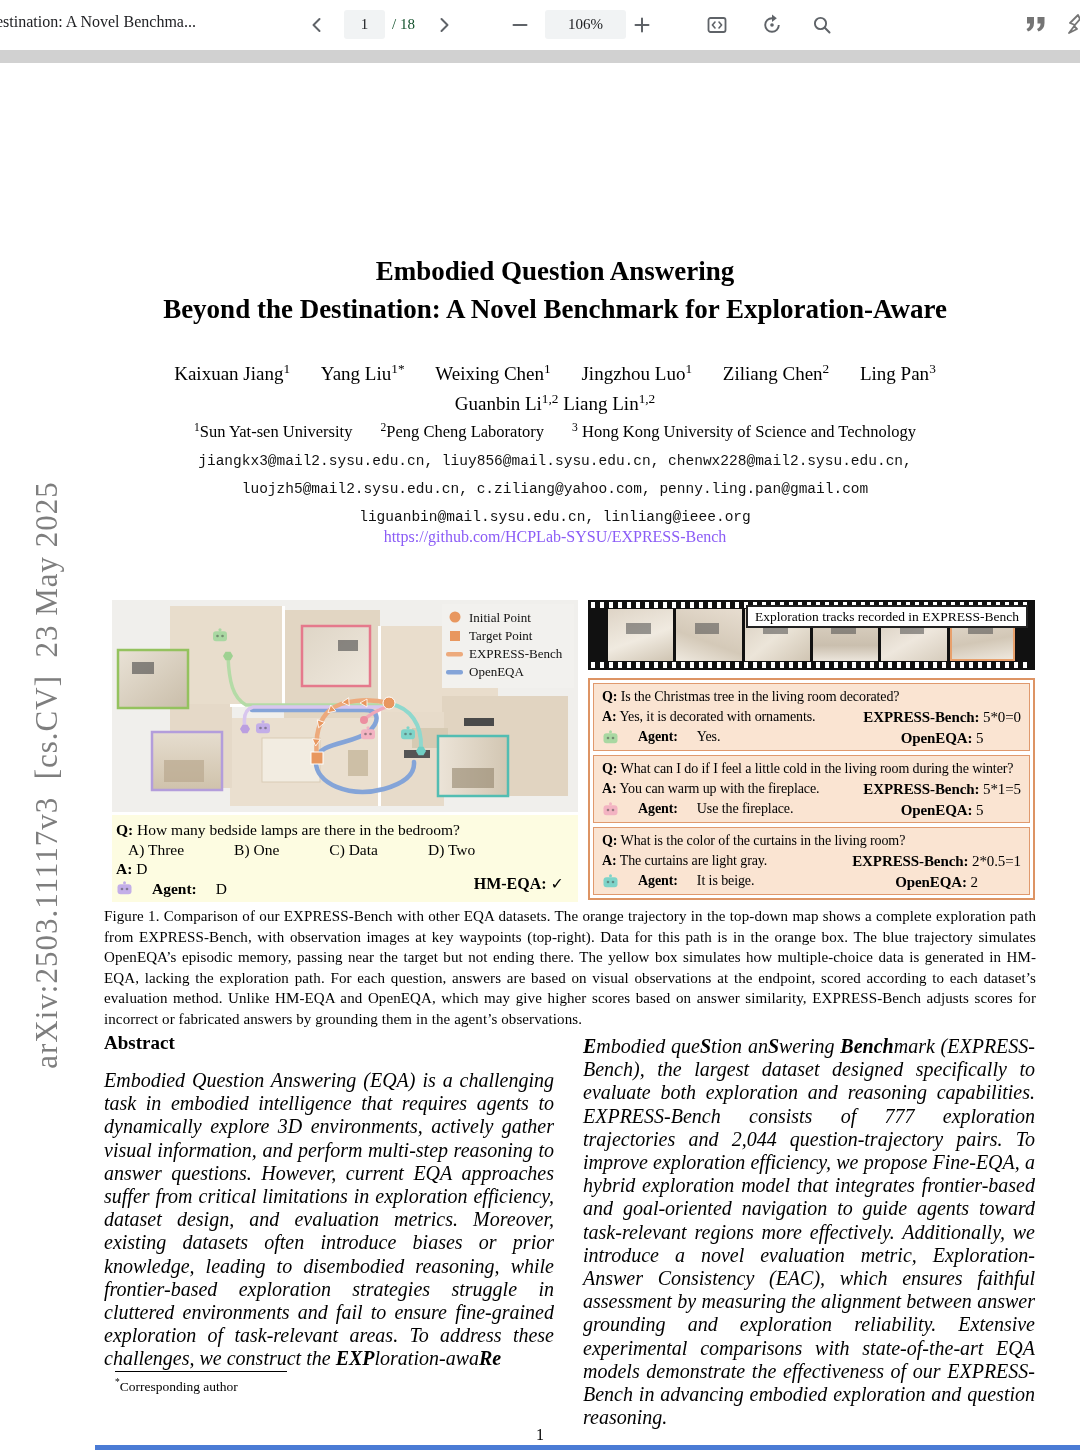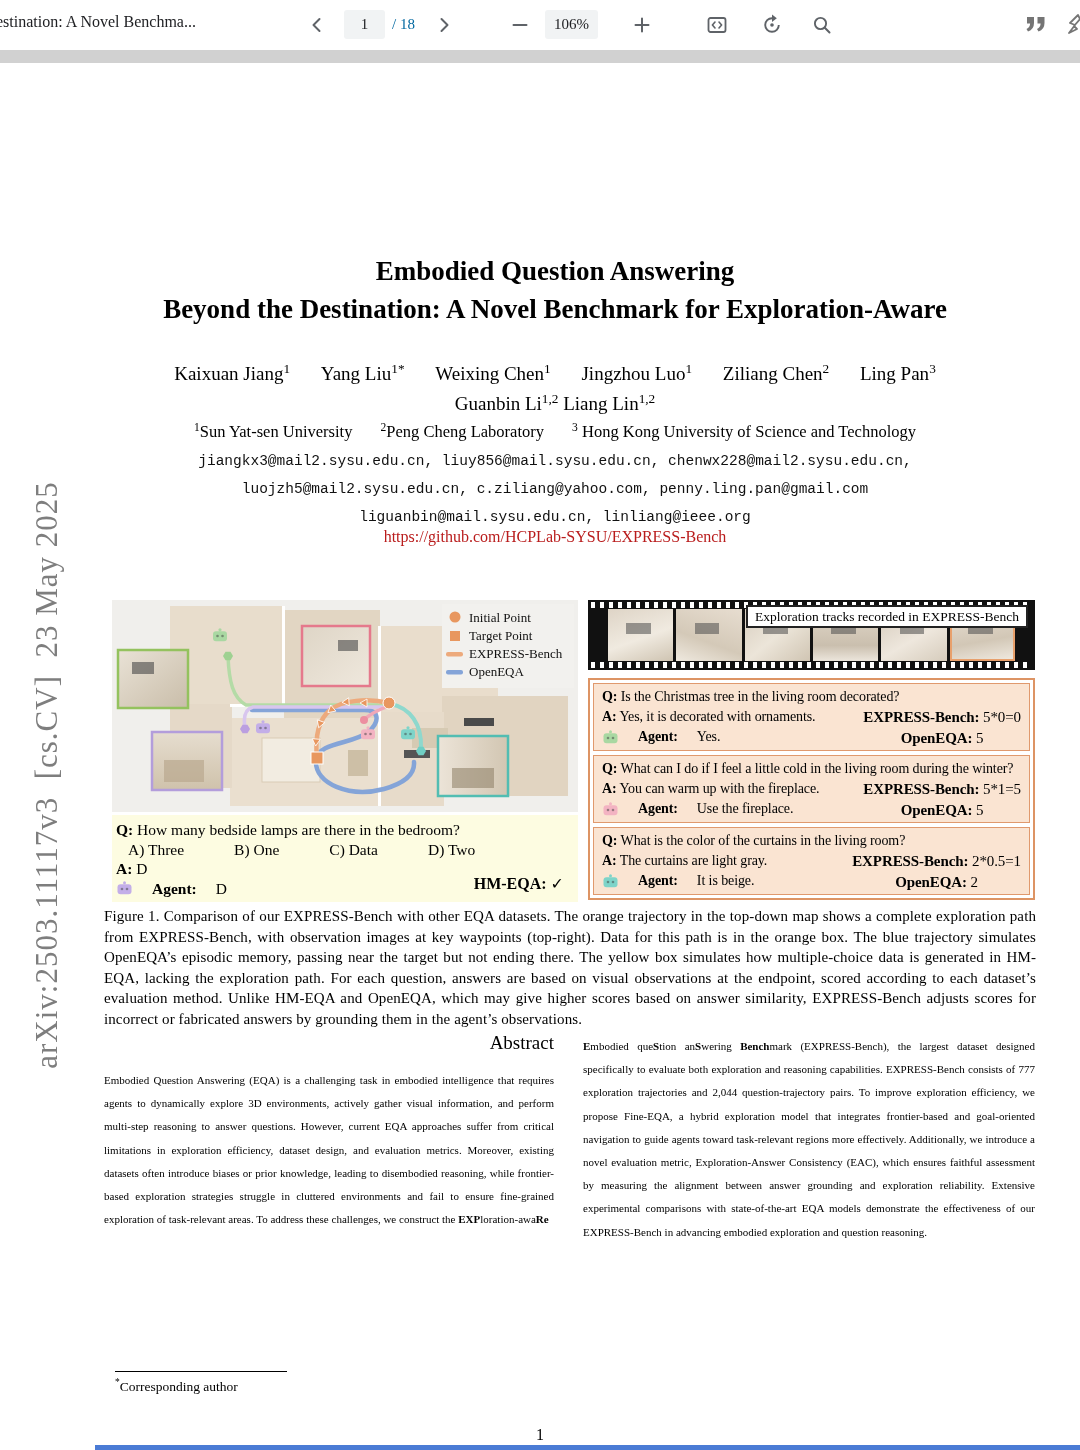--- a/index.html
+++ b/index.html
@@ -9,22 +9,22 @@
     background:#ffffff; font-family:"Liberation Serif", serif; color:#000;
   }
   
   .toolbar { position:absolute; top:0; left:0; width:1080px; height:50px; background:#fff;
              font-family:Liberation Serif, serif; color:#3c4043; z-index:5; }
   .tb-title { position:absolute; left:-4px; top:13px; font-size:16px; color:#202124; white-space:nowrap; }
   .icon-btn { position:absolute; top:13px; width:24px; height:24px; }
   .icon-btn svg { width:24px; height:24px; }
   .pagebox { position:absolute; left:344px; top:10px; width:41px; height:29px; background:#f1f3f4;
              border-radius:3px; text-align:center; line-height:29px; font-size:15px; color:#202124; }
-  .page-total { position:absolute; left:392px; top:16px; font-size:15px; color:#0369a1; }
-  .zoombox { position:absolute; left:545px; top:10px; width:53px; height:29px; background:#f1f3f4;
+  .page-total { position:absolute; left:392px; top:16px; font-size:15px; color:#14532d; }
+  .zoombox { position:absolute; left:545px; top:10px; width:81px; height:29px; background:#f1f3f4;
              border-radius:3px; text-align:center; line-height:29px; font-size:15px; color:#202124; }
   .grayband { position:absolute; top:50px; left:0; width:1080px; height:13px; background:#d1d1d1; }
   .pagearea { position:absolute; top:63px; left:0; width:1080px; height:1387px; background:#fff; }
 
   
   .arxiv-strip { position:absolute; left:4px; top:430px; width:86px; height:690px;
                  display:flex; align-items:center; justify-content:center; }
   .arxiv-strip span { transform:rotate(-90deg); white-space:pre; font-size:31px; color:#7e7e7e;
                       letter-spacing:1px; }
 
@@ -75,22 +75,22 @@
   .qa-wrap { margin-top:8px; flex:1; border:2px solid #dd9464; background:#fff; padding:3px;
              display:flex; flex-direction:column; gap:4px; }
   .qa-box { flex:1; background:#fae4d2; border:1px solid #e0996d; position:relative;
             padding:3px 8px; font-size:14px; line-height:20px; letter-spacing:-0.1px; }
   .qa-box .scores { position:absolute; right:8px; top:23px; text-align:center; line-height:21px; font-size:15px; }
 
   
   .caption { position:absolute; left:104px; top:906px; width:932px; font-size:15px;
              line-height:20.5px; text-align:justify; letter-spacing:0.1px; }
   .col-left { position:absolute; left:104px; top:1032px; width:450px; }
-  .abs-head { text-align:right; font-size:19px; font-weight:normal; margin:0 0 15px 0; }
-  .abs-text { font-size:11px; line-height:23.2px; text-align:justify; }
+  .abs-head { text-align:left; font-size:19px; font-weight:bold; margin:0 0 15px 0; }
+  .abs-text { font-style:italic; font-size:20px; line-height:23.2px; text-align:justify; }
   .col-right { position:absolute; left:583px; top:1035px; width:452px; }
   .footnote { position:absolute; left:115px; top:1371px; font-size:13.5px; }
   .footnote .rule { width:172px; border-top:1.5px solid #000; margin-bottom:5px; }
   .pagenum { position:absolute; left:0; width:1080px; top:1426px; text-align:center; font-size:16px; }
   .bluebar { position:absolute; left:95px; right:0; bottom:0; height:5px; background:#4a7bd5; }
 </style>
 </head>
 <body>
 
 <div class="toolbar">
@@ -184,21 +184,21 @@
   <span class="aff"><sup>3</sup> <span>Hong Kong University of Science and Technology</span></span>
 </div>
 
 <div class="emails">
   <div>jiangkx3@mail2.sysu.edu.cn, liuy856@mail.sysu.edu.cn, chenwx228@mail2.sysu.edu.cn,</div>
   <div>luojzh5@mail2.sysu.edu.cn, c.ziliang@yahoo.com, penny.ling.pan@gmail.com</div>
   <div>liguanbin@mail.sysu.edu.cn, linliang@ieee.org</div>
 </div>
 
 <div class="ghlink">
-  <a href="#" style="color:#b91c1c">https://github.com/HCPLab-SYSU/EXPRESS-Bench</a>
+  <a href="#" style="color:#8b5cf6">https://github.com/HCPLab-SYSU/EXPRESS-Bench</a>
 </div>
 
 <div class="figure">
   <div class="fig-left">
     <div class="map-panel">
       <svg viewBox="0 0 466 212" width="466" height="212">
         <defs>
           <linearGradient id="ph1" x1="0" y1="0" x2="1" y2="1">
               <stop offset="0" stop-color="#e9e2d6"></stop>
               <stop offset="1" stop-color="#c9bda9"></stop>

